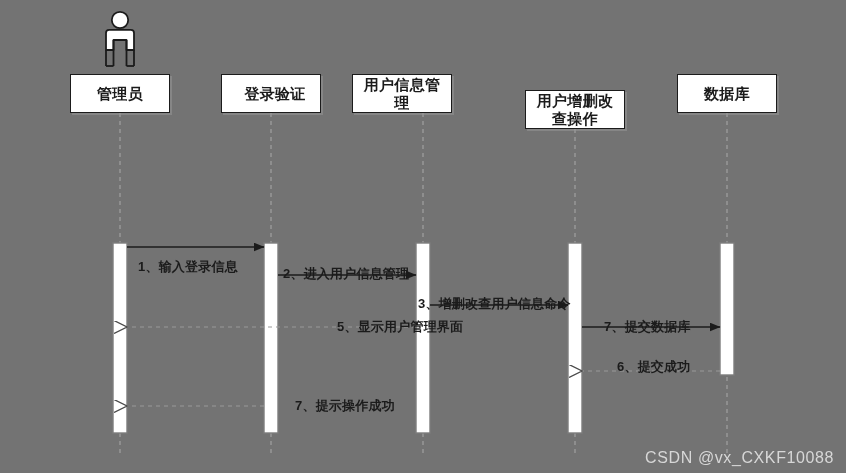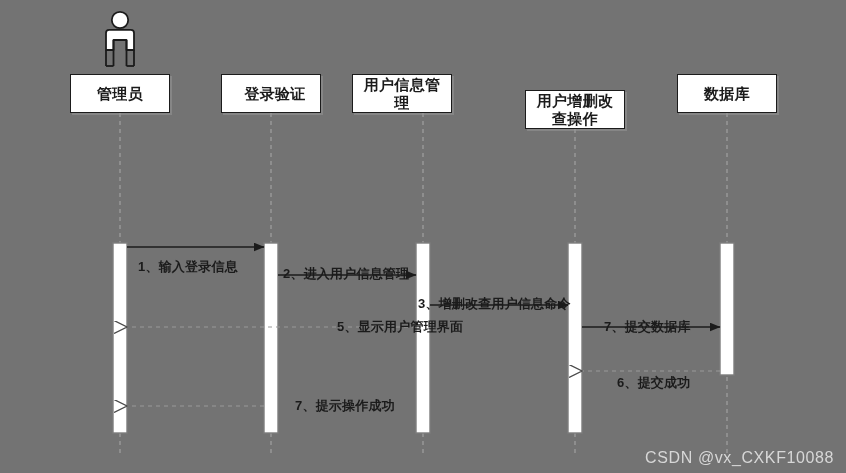--- a/index.html
+++ b/index.html
@@ -137,18 +137,18 @@
       <div class="participant-box" style="left: 677px; top: 74px; width: 100px; height: 39px;">
         <div class="participant-label">数据库</div>
       </div>
     </div>
   <div id="labels-layer">
       <div class="msg-label" style="left: 138px; top: 240px; margin-top: 20px;">1、输入登录信息</div>
       <div class="msg-label" style="left: 283px; top: 267px;">2、进入用户信息管理</div>
       <div class="msg-label" style="left: 418px; top: 297px;">3、增删改查用户信息命令</div>
       <div class="msg-label" style="left: 604px; top: 320px;">7、提交数据库</div>
       <div class="msg-label" style="left: 289px; top: 320px; padding-left: 48px;">5、显示用户管理界面</div>
-      <div class="msg-label" style="left: 617px; top: 376px;">6、提交成功</div>
+      <div class="msg-label" style="left: 617px; top: 360px;">6、提交成功</div>
       <div class="msg-label" style="left: 295px; top: 399px;">7、提示操作成功</div>
     </div>
 
   <div class="watermark">CSDN @vx_CXKF10088</div>
 </div>
 
 </body></html>

